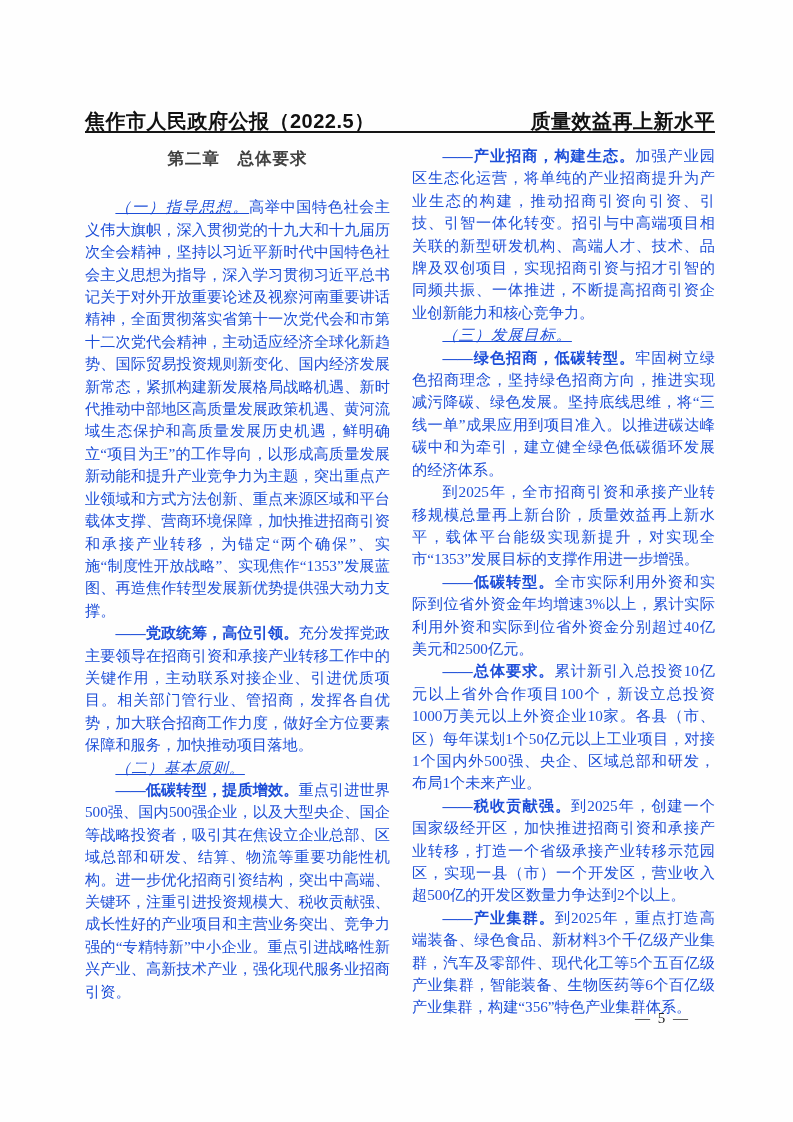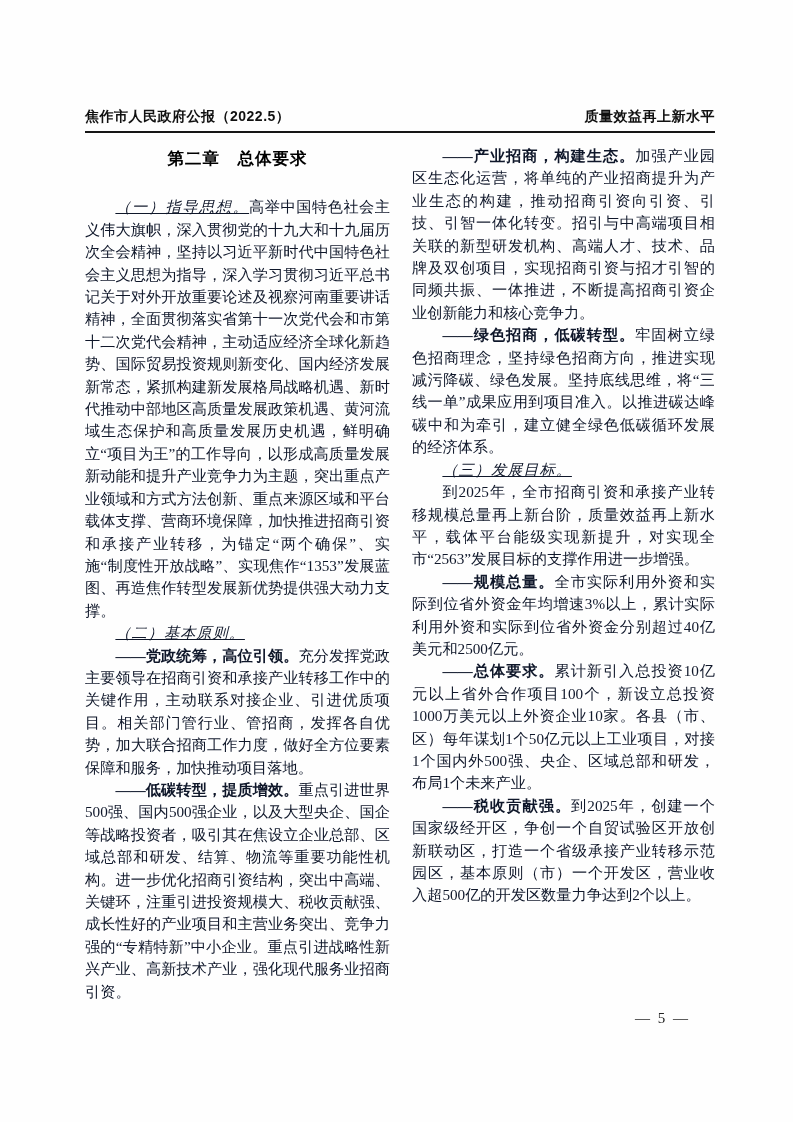--- a/index.html
+++ b/index.html
@@ -19,21 +19,21 @@
   .header-row {
     position: absolute;
     top: 108px;
     left: 85px;
     width: 630px;
     display: flex;
     justify-content: space-between;
     align-items: flex-end;
     font-family: "Liberation Sans", sans-serif;
     font-weight: bold;
-    font-size: 14px;
+    font-size: 20px;
     letter-spacing: 0.5px;
     color: #111;
   }
   .header-rule {
     position: absolute;
     top: 131px;
     left: 85px;
     width: 630px;
     height: 2.4px;
     background: #161616;
@@ -53,24 +53,24 @@
   .col-right { width: 303px; }
 
   .chapter-title {
     font-family: "Liberation Sans", sans-serif;
     font-weight: bold;
     font-size: 16.5px;
     text-align: center;
     letter-spacing: 1px;
     margin: 2px 0 27px 0;
     text-indent: 0;
-    color: #000000;
+    color: #404040;
   }
 
-  .para { text-indent: 2em; color: #0f172a; }
+  .para { text-indent: 2em; color: #1d4ed8; }
   .lead-kai  { font-style: italic; letter-spacing: 1px; text-decoration: underline; }
   .lead-bold { font-weight: bold; }
 
   
   .page-number {
     position: absolute;
     top: 1010px;
     right: 103px;
     font-size: 15px;
     letter-spacing: 2px;
@@ -88,41 +88,42 @@
   </div>
   <div class="header-rule"></div>
 
   <div class="columns">
 
     <div class="col col-left">
       <div class="chapter-title">第二章　总体要求</div>
 
       <p class="para"><span class="lead-kai">（一）指导思想。</span><span>高举中国特色社会主义伟大旗帜，深入贯彻党的十九大和十九届历次全会精神，坚持以习近平新时代中国特色社会主义思想为指导，深入学习贯彻习近平总书记关于对外开放重要论述及视察河南重要讲话精神，全面贯彻落实省第十一次党代会和市第十二次党代会精神，主动适应经济全球化新趋势、国际贸易投资规则新变化、国内经济发展新常态，紧抓构建新发展格局战略机遇、新时代推动中部地区高质量发展政策机遇、黄河流域生态保护和高质量发展历史机遇，鲜明确立“项目为王”的工作导向，以形成高质量发展新动能和提升产业竞争力为主题，突出重点产业领域和方式方法创新、重点来源区域和平台载体支撑、营商环境保障，加快推进招商引资和承接产业转移，为锚定“两个确保”、实施“制度性开放战略”、实现焦作“1353”发展蓝图、再造焦作转型发展新优势提供强大动力支撑。</span></p>
 
+      <p class="para"><span class="lead-bold">——党政统筹，高位引领。</span><span>充分发挥党政主要领导在招商引资和承接产业转移工作中的关键作用，主动联系对接企业、引进优质项目。相关部门管行业、管招商，发挥各自优势，加大联合招商工作力度，做好全方位要素保障和服务，加快推动项目落地。</span></p>
+
       <p class="para"><span class="lead-kai">（二）基本原则。</span><span></span></p>
-
-      <p class="para"><span class="lead-bold">——党政统筹，高位引领。</span><span>充分发挥党政主要领导在招商引资和承接产业转移工作中的关键作用，主动联系对接企业、引进优质项目。相关部门管行业、管招商，发挥各自优势，加大联合招商工作力度，做好全方位要素保障和服务，加快推动项目落地。</span></p>
 
       <p class="para"><span class="lead-bold">——低碳转型，提质增效。</span><span>重点引进世界500强、国内500强企业，以及大型央企、国企等战略投资者，吸引其在焦设立企业总部、区域总部和研发、结算、物流等重要功能性机构。进一步优化招商引资结构，突出中高端、关键环，注重引进投资规模大、税收贡献强、成长性好的产业项目和主营业务突出、竞争力强的“专精特新”中小企业。重点引进战略性新兴产业、高新技术产业，强化现代服务业招商引资。</span></p>
     </div>
 
     <div class="col col-right">
       <p class="para"><span class="lead-bold">——产业招商，构建生态。</span><span>加强产业园区生态化运营，将单纯的产业招商提升为产业生态的构建，推动招商引资向引资、引技、引智一体化转变。招引与中高端项目相关联的新型研发机构、高端人才、技术、品牌及双创项目，实现招商引资与招才引智的同频共振、一体推进，不断提高招商引资企业创新能力和核心竞争力。</span></p>
 
+      <p class="para"><span class="lead-kai">（三）发展目标。</span><span></span></p>
+
       <p class="para"><span class="lead-bold">——绿色招商，低碳转型。</span><span>牢固树立绿色招商理念，坚持绿色招商方向，推进实现减污降碳、绿色发展。坚持底线思维，将“三线一单”成果应用到项目准入。以推进碳达峰碳中和为牵引，建立健全绿色低碳循环发展的经济体系。</span></p>
 
-      <p class="para"><span class="lead-kai">（三）发展目标。</span><span></span></p>
+      <p class="para"><span>到2025年，全市招商引资和承接产业转移规模总量再上新台阶，质量效益再上新水平，载体平台能级实现新提升，对实现全市“1353”发展目标的支撑作用进一步增强。</span></p>
 
-      <p class="para"><span>到2025年，全市招商引资和承接产业转移规模总量再上新台阶，质量效益再上新水平，载体平台能级实现新提升，对实现全市“2563”发展目标的支撑作用进一步增强。</span></p>
-
-      <p class="para"><span class="lead-bold">——规模总量。</span><span>全市实际利用外资和实际到位省外资金年均增速3%以上，累计实际利用外资和实际到位省外资金分别超过40亿美元和2500亿元。</span></p>
+      <p class="para"><span class="lead-bold">——低碳转型。</span><span>全市实际利用外资和实际到位省外资金年均增速3%以上，累计实际利用外资和实际到位省外资金分别超过40亿美元和2500亿元。</span></p>
 
       <p class="para"><span class="lead-bold">——总体要求。</span><span>累计新引入总投资10亿元以上省外合作项目100个，新设立总投资1000万美元以上外资企业10家。各县（市、区）每年谋划1个50亿元以上工业项目，对接1个国内外500强、央企、区域总部和研发，布局1个未来产业。</span></p>
 
-      <p class="para"><span class="lead-bold">——税收贡献强。</span><span>到2025年，创建一个国家级经开区，争创一个自贸试验区开放创新联动区，打造一个省级承接产业转移示范园区，基本原则（市）一个开发区，营业收入超500亿的开发区数量力争达到2个以上。</span></p>
+      <p class="para"><span class="lead-bold">——税收贡献强。</span><span>到2025年，创建一个国家级经开区，加快推进招商引资和承接产业转移，打造一个省级承接产业转移示范园区，实现一县（市）一个开发区，营业收入超500亿的开发区数量力争达到2个以上。</span></p>
 
+      <p class="para"><span class="lead-bold">——产业集群。</span><span>到2025年，重点打造高端装备、绿色食品、新材料3个千亿级产业集群，汽车及零部件、现代化工等5个五百亿级产业集群，智能装备、生物医药等6个百亿级产业集群，构建“356”特色产业集群体系。</span></p>
     </div>
 
   </div>
 
   <div class="page-number">— 5 —</div>
 
 </div>
 
 </body></html>

